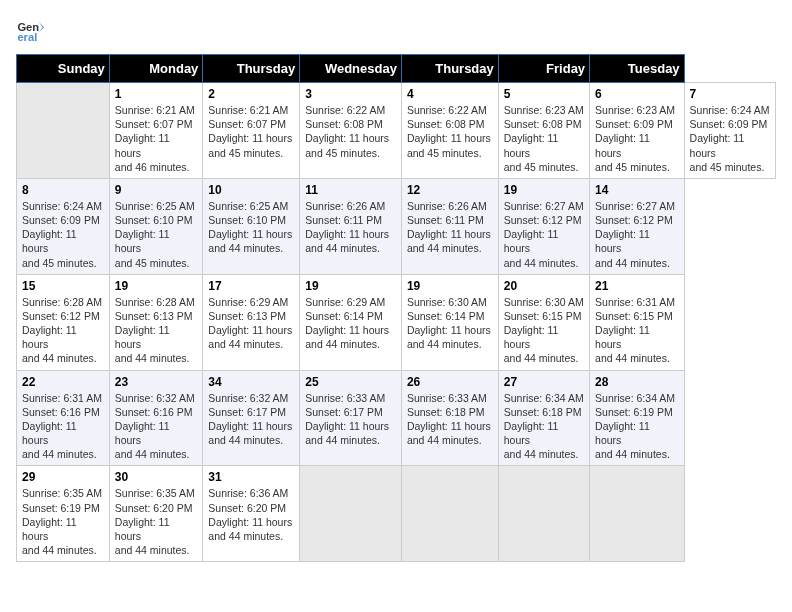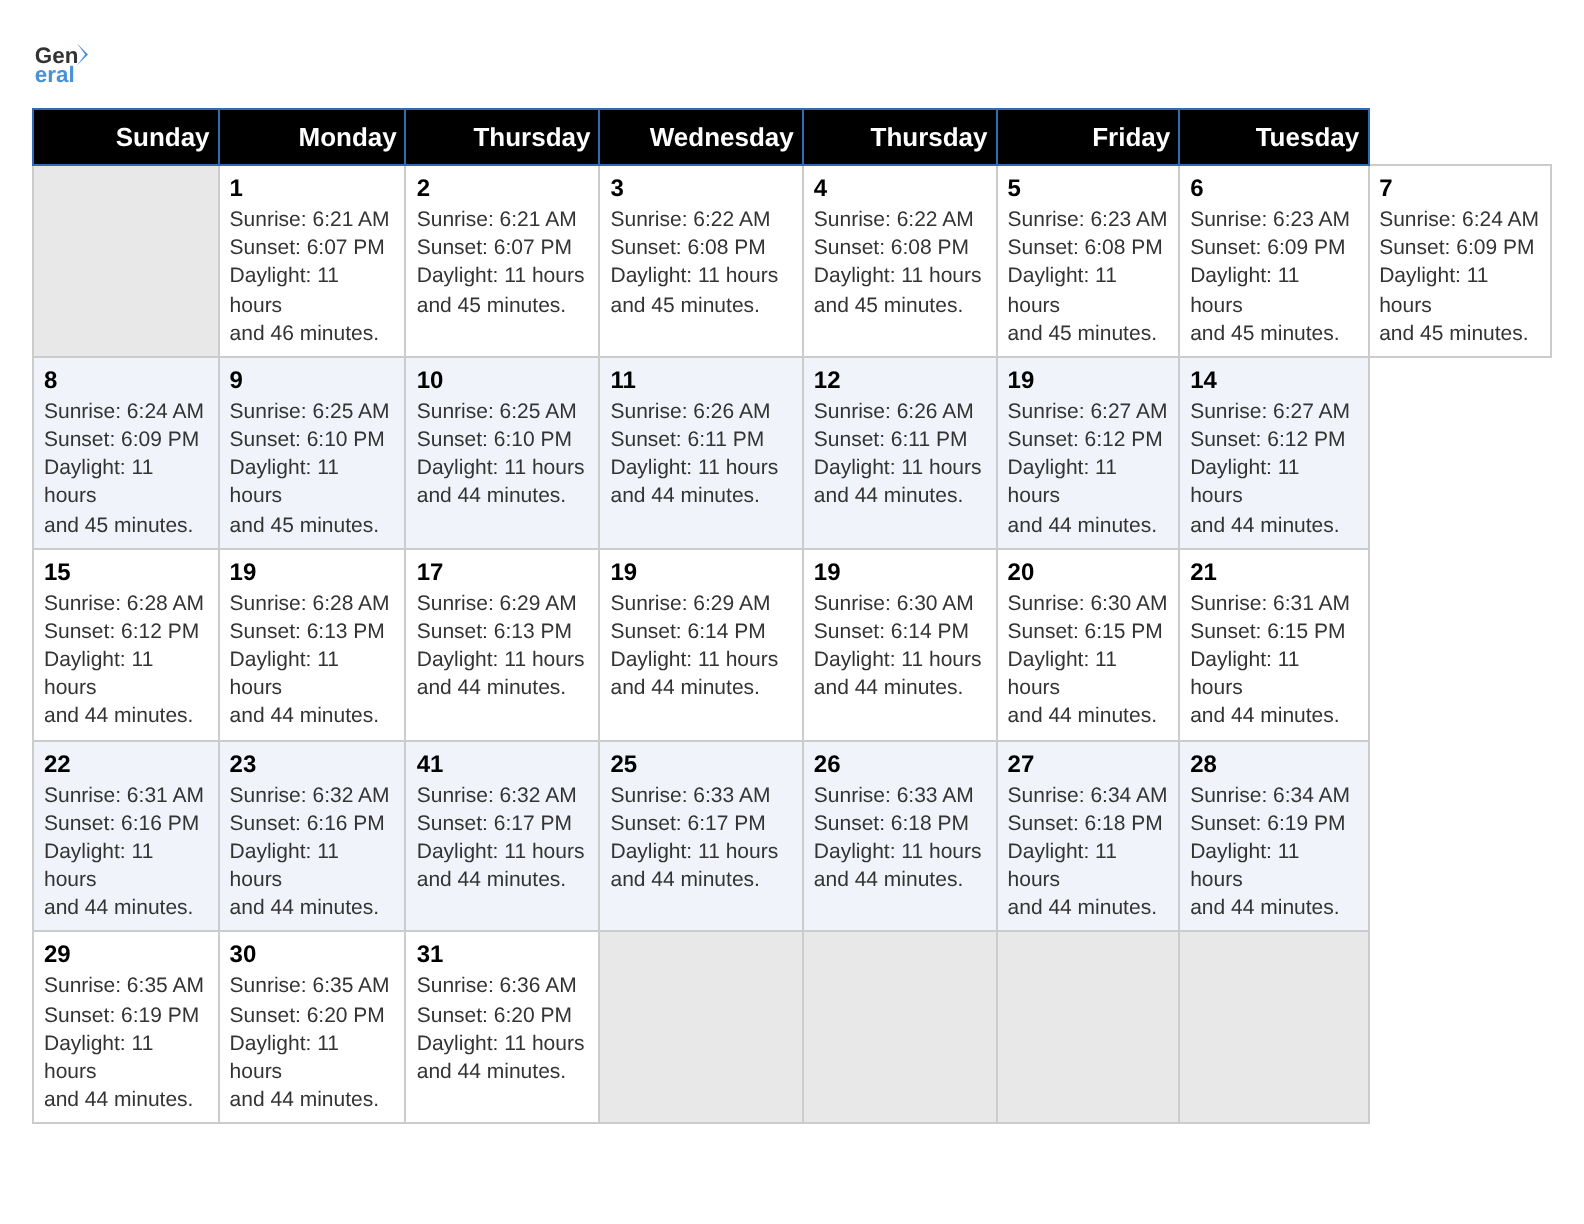--- a/index.html
+++ b/index.html
@@ -201,21 +201,21 @@
       <tr>
         <td>
           <span class="day-num">22</span>
           <div class="day-info">Sunrise: 6:31 AM<br>Sunset: 6:16 PM<br>Daylight: 11 hours<br>and 44 minutes.</div>
         </td>
         <td>
           <span class="day-num">23</span>
           <div class="day-info">Sunrise: 6:32 AM<br>Sunset: 6:16 PM<br>Daylight: 11 hours<br>and 44 minutes.</div>
         </td>
         <td>
-          <span class="day-num">41</span>
+          <span class="day-num">34</span>
           <div class="day-info">Sunrise: 6:32 AM<br>Sunset: 6:17 PM<br>Daylight: 11 hours<br>and 44 minutes.</div>
         </td>
         <td>
           <span class="day-num">25</span>
           <div class="day-info">Sunrise: 6:33 AM<br>Sunset: 6:17 PM<br>Daylight: 11 hours<br>and 44 minutes.</div>
         </td>
         <td>
           <span class="day-num">26</span>
           <div class="day-info">Sunrise: 6:33 AM<br>Sunset: 6:18 PM<br>Daylight: 11 hours<br>and 44 minutes.</div>
         </td>

